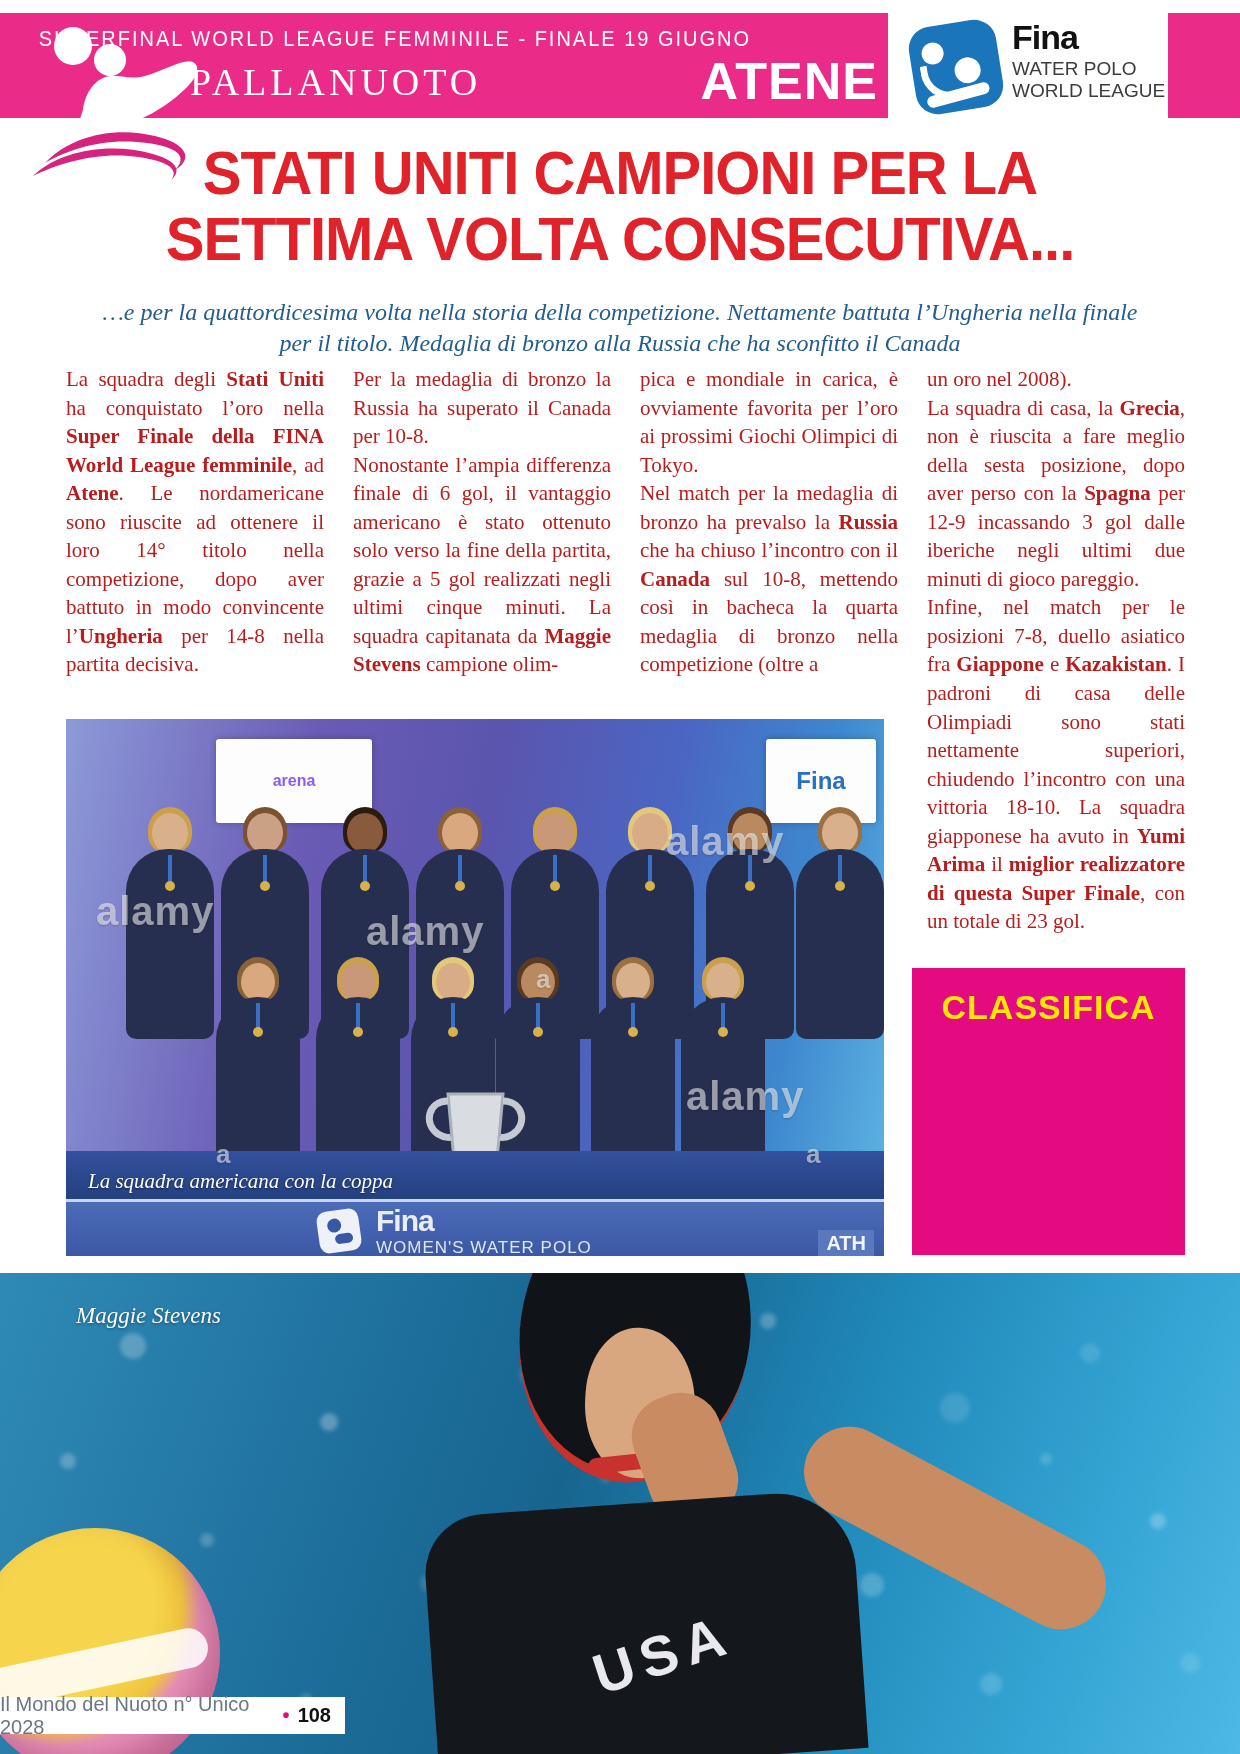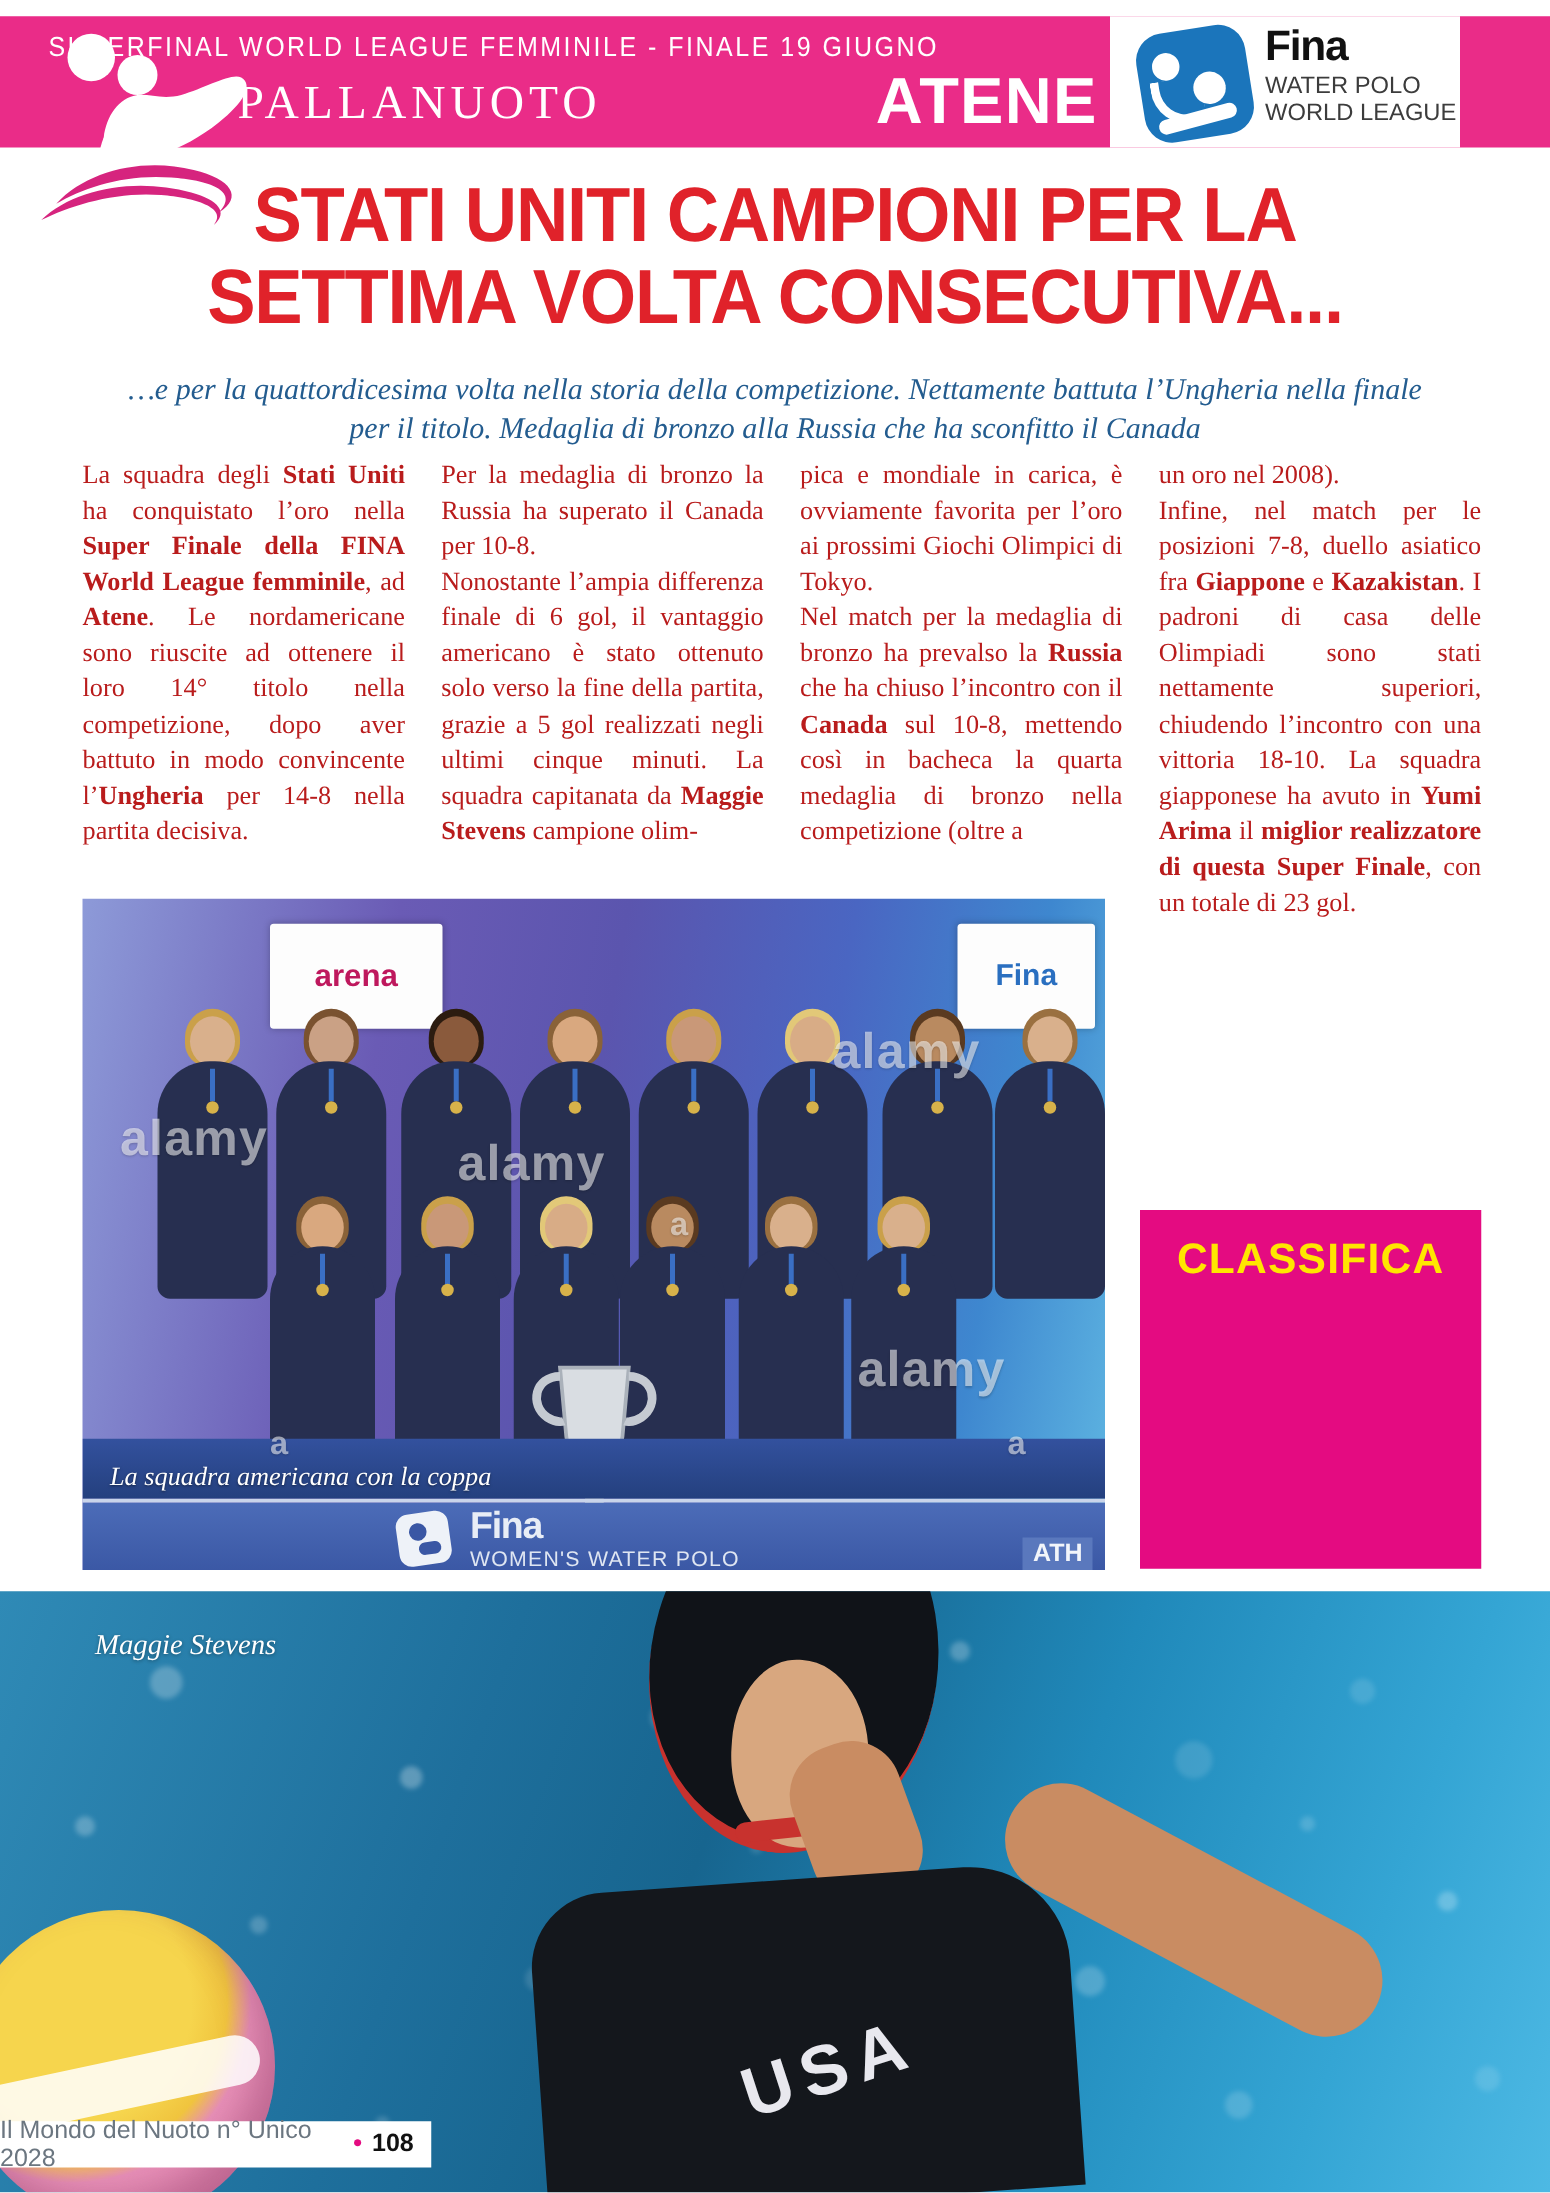--- a/index.html
+++ b/index.html
@@ -170,27 +170,28 @@
       <div class="col" style="left: 353px;">
         <p><span>Per la medaglia di bronzo la Russia ha superato il Canada per 10-8.</span></p>
         <p><span>Nonostante l’ampia differenza finale di 6 gol, il vantaggio americano è stato ottenuto solo verso la fine della partita, grazie a 5 gol realizzati negli ultimi cinque minuti. La squadra capitanata da </span><b>Maggie Stevens</b><span> campione olim-</span></p>
       </div>
       <div class="col" style="left: 640px;">
         <p><span>pica e mondiale in carica, è ovviamente favorita per l’oro ai prossimi Giochi Olimpici di Tokyo.</span></p>
         <p><span>Nel match per la medaglia di bronzo ha prevalso la </span><b>Russia</b><span> che ha chiuso l’incontro con il </span><b>Canada</b><span> sul 10-8, mettendo così in bacheca la quarta medaglia di bronzo nella competizione (oltre a</span></p>
       </div>
       <div class="col" style="left: 927px;">
         <p><span>un oro nel 2008).</span></p>
+        <p><span>La squadra di casa, la </span><b>Grecia</b><span>, non è riuscita a fare meglio della sesta posizione, dopo aver perso con la </span><b>Spagna</b><span> per 12-9 incassando 3 gol dalle iberiche negli ultimi due minuti di gioco pareggio.</span></p>
         <p><span>Infine, nel match per le posizioni 7-8, duello asiatico fra </span><b>Giappone</b><span> e </span><b>Kazakistan</b><span>. I padroni di casa delle Olimpiadi sono stati nettamente superiori, chiudendo l’incontro con una vittoria 18-10. La squadra giapponese ha avuto in </span><b>Yumi Arima</b><span> il </span><b>miglior realizzatore di questa Super Finale</b><span>, con un totale di 23 gol.</span></p>
       </div>
     </div>
 
   <div class="team-photo">
     <div class="sponsor-row" id="sponsors">
-        <div class="sponsor-card" style="left: 150px; width: 138px; color: #be185d; font-size: 25px;">arena</div>
+        <div class="sponsor-card" style="left: 150px; width: 156px; color: #8b5cf6; font-size: 16px;">arena</div>
         <div class="sponsor-card" style="left: 700px; width: 110px; color: rgb(42, 111, 192); font-size: 24px;">Fina</div>
       </div>
     <div id="players">
         <div class="player" style="left: 60px; top: 88px;">
           <div class="hair" style="left: 22px; top: 0px; width: 44px; height: 46px; background: rgb(202, 160, 74);"></div>
           <div class="head" style="left: 26px; top: 6px; width: 36px; height: 40px; background: rgb(217, 176, 140);"></div>
           <div class="body" style="left: 0px; top: 42px; width: 88px; height: 190px;"></div>
           <div class="ribbon" style="left: 42px; top: 48px;"></div>
           <div class="medal" style="left: 39px; top: 74px;"></div>
         </div>

